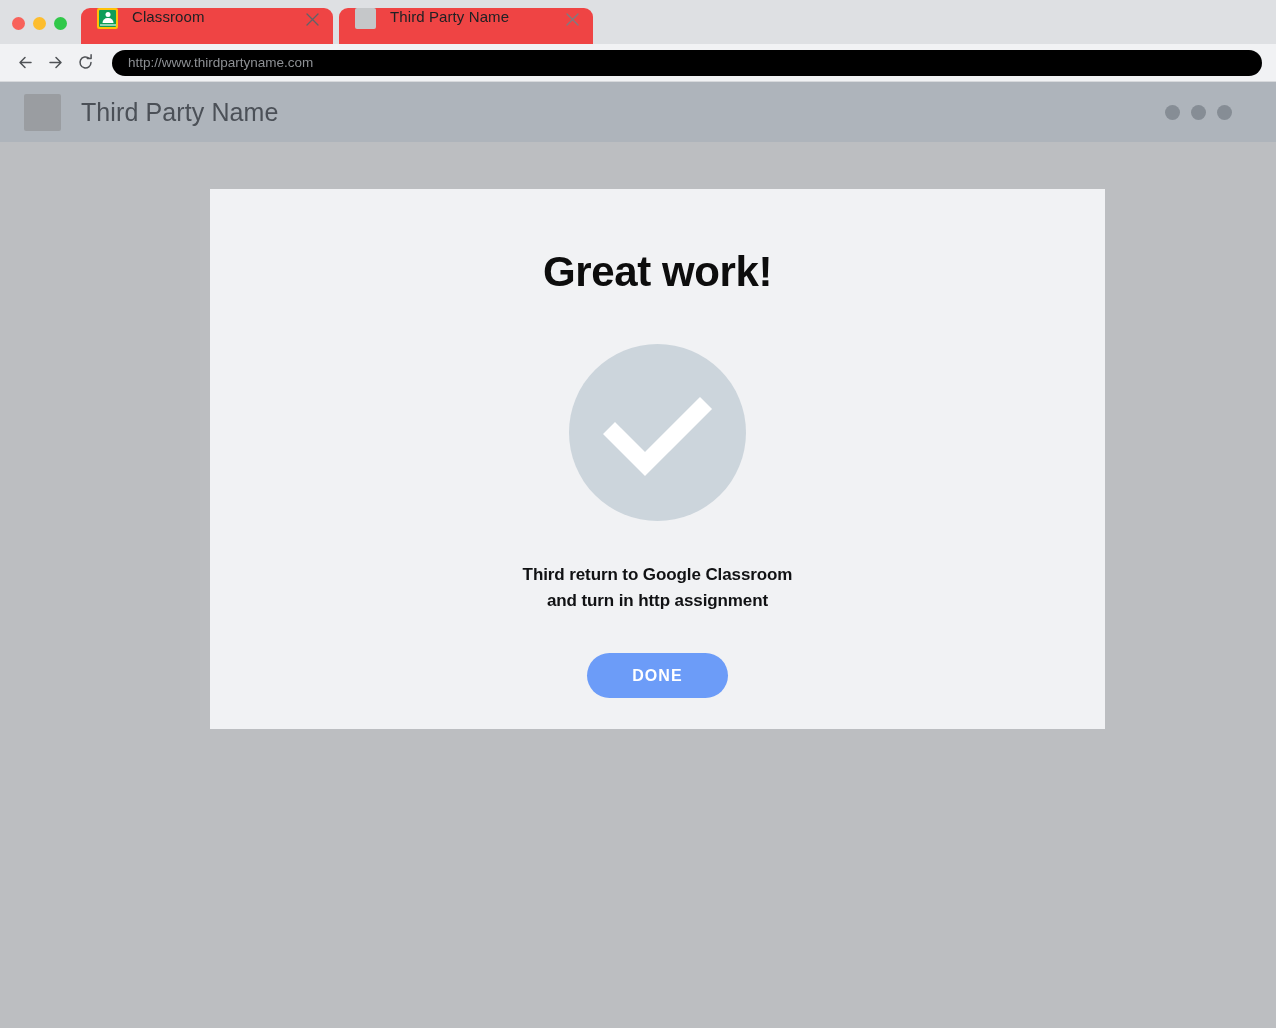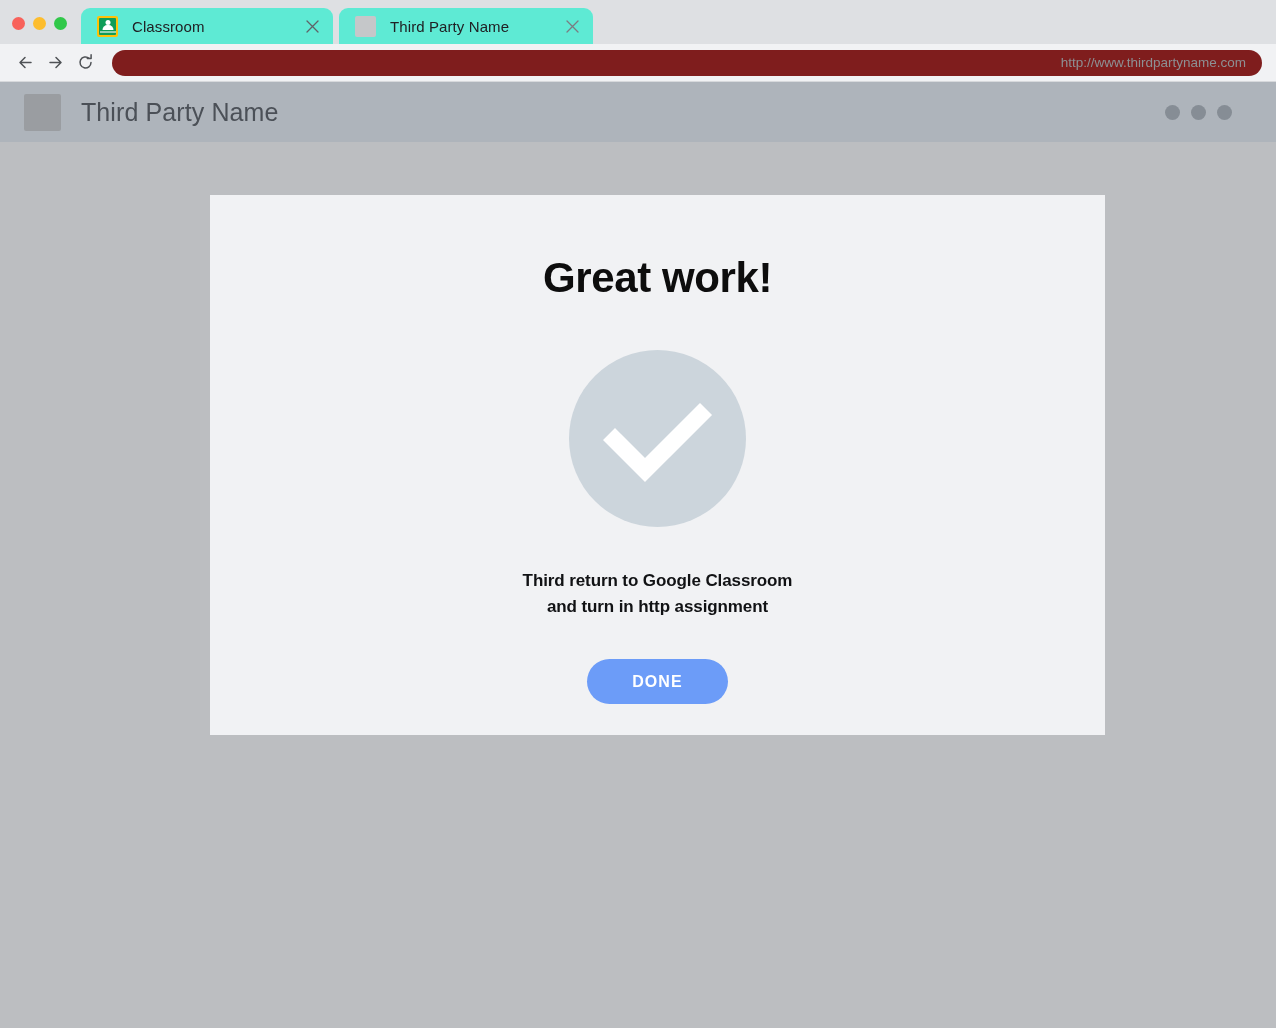--- a/index.html
+++ b/index.html
@@ -44,24 +44,24 @@
     width: 13px; height: 13px;
     border-radius: 50%;
     display: block;
   }
   .tl-red    { background: #f8625b; }
   .tl-yellow { background: #fdbd2e; }
   .tl-green  { background: #31c84a; }
 
   .tab {
     height: 36px;
-    background: #5eead4;
+    background: #ef4444;
     border-radius: 9px 9px 0 0;
     display: flex;
-    align-items: center;
+    align-items: flex-start;
     padding: 0 10px 0 16px;
     position: relative;
     flex: 0 0 auto;
   }
   .tab-1 { width: 252px; margin-left: 2px; }
   .tab-2 { width: 254px; margin-left: 6px; }
 
   .tab-favicon {
     width: 21px;
     height: 21px;
@@ -147,27 +147,26 @@
     align-items: center;
     justify-content: center;
     flex: 0 0 auto;
     border-radius: 50%;
   }
   .nav-btn svg { display: block; }
 
   .omnibox {
     flex: 1 1 auto;
     height: 26px;
-    background: #7f1d1d;
+    background: #000000;
     border-radius: 13px;
     display: flex;
     align-items: center;
     padding: 0 16px;
     margin-left: 12px;
-    justify-content: flex-end;
   }
   .omnibox-text {
     font-size: 13.5px;
     color: #8d9094;
     white-space: nowrap;
     overflow: hidden;
     text-overflow: ellipsis;
   }
 
   
@@ -214,21 +213,21 @@
     width: 15px; height: 15px;
     border-radius: 50%;
     background: #868d95;
     display: block;
   }
 
   
   .card {
     position: absolute;
     left: 210px;
-    top: 113px;      
+    top: 107px;      
     width: 895px;
     height: 540px;
     background: #f1f2f4;
     display: flex;
     flex-direction: column;
     align-items: center;
   }
 
   .card-heading {
     margin-top: 62px;

